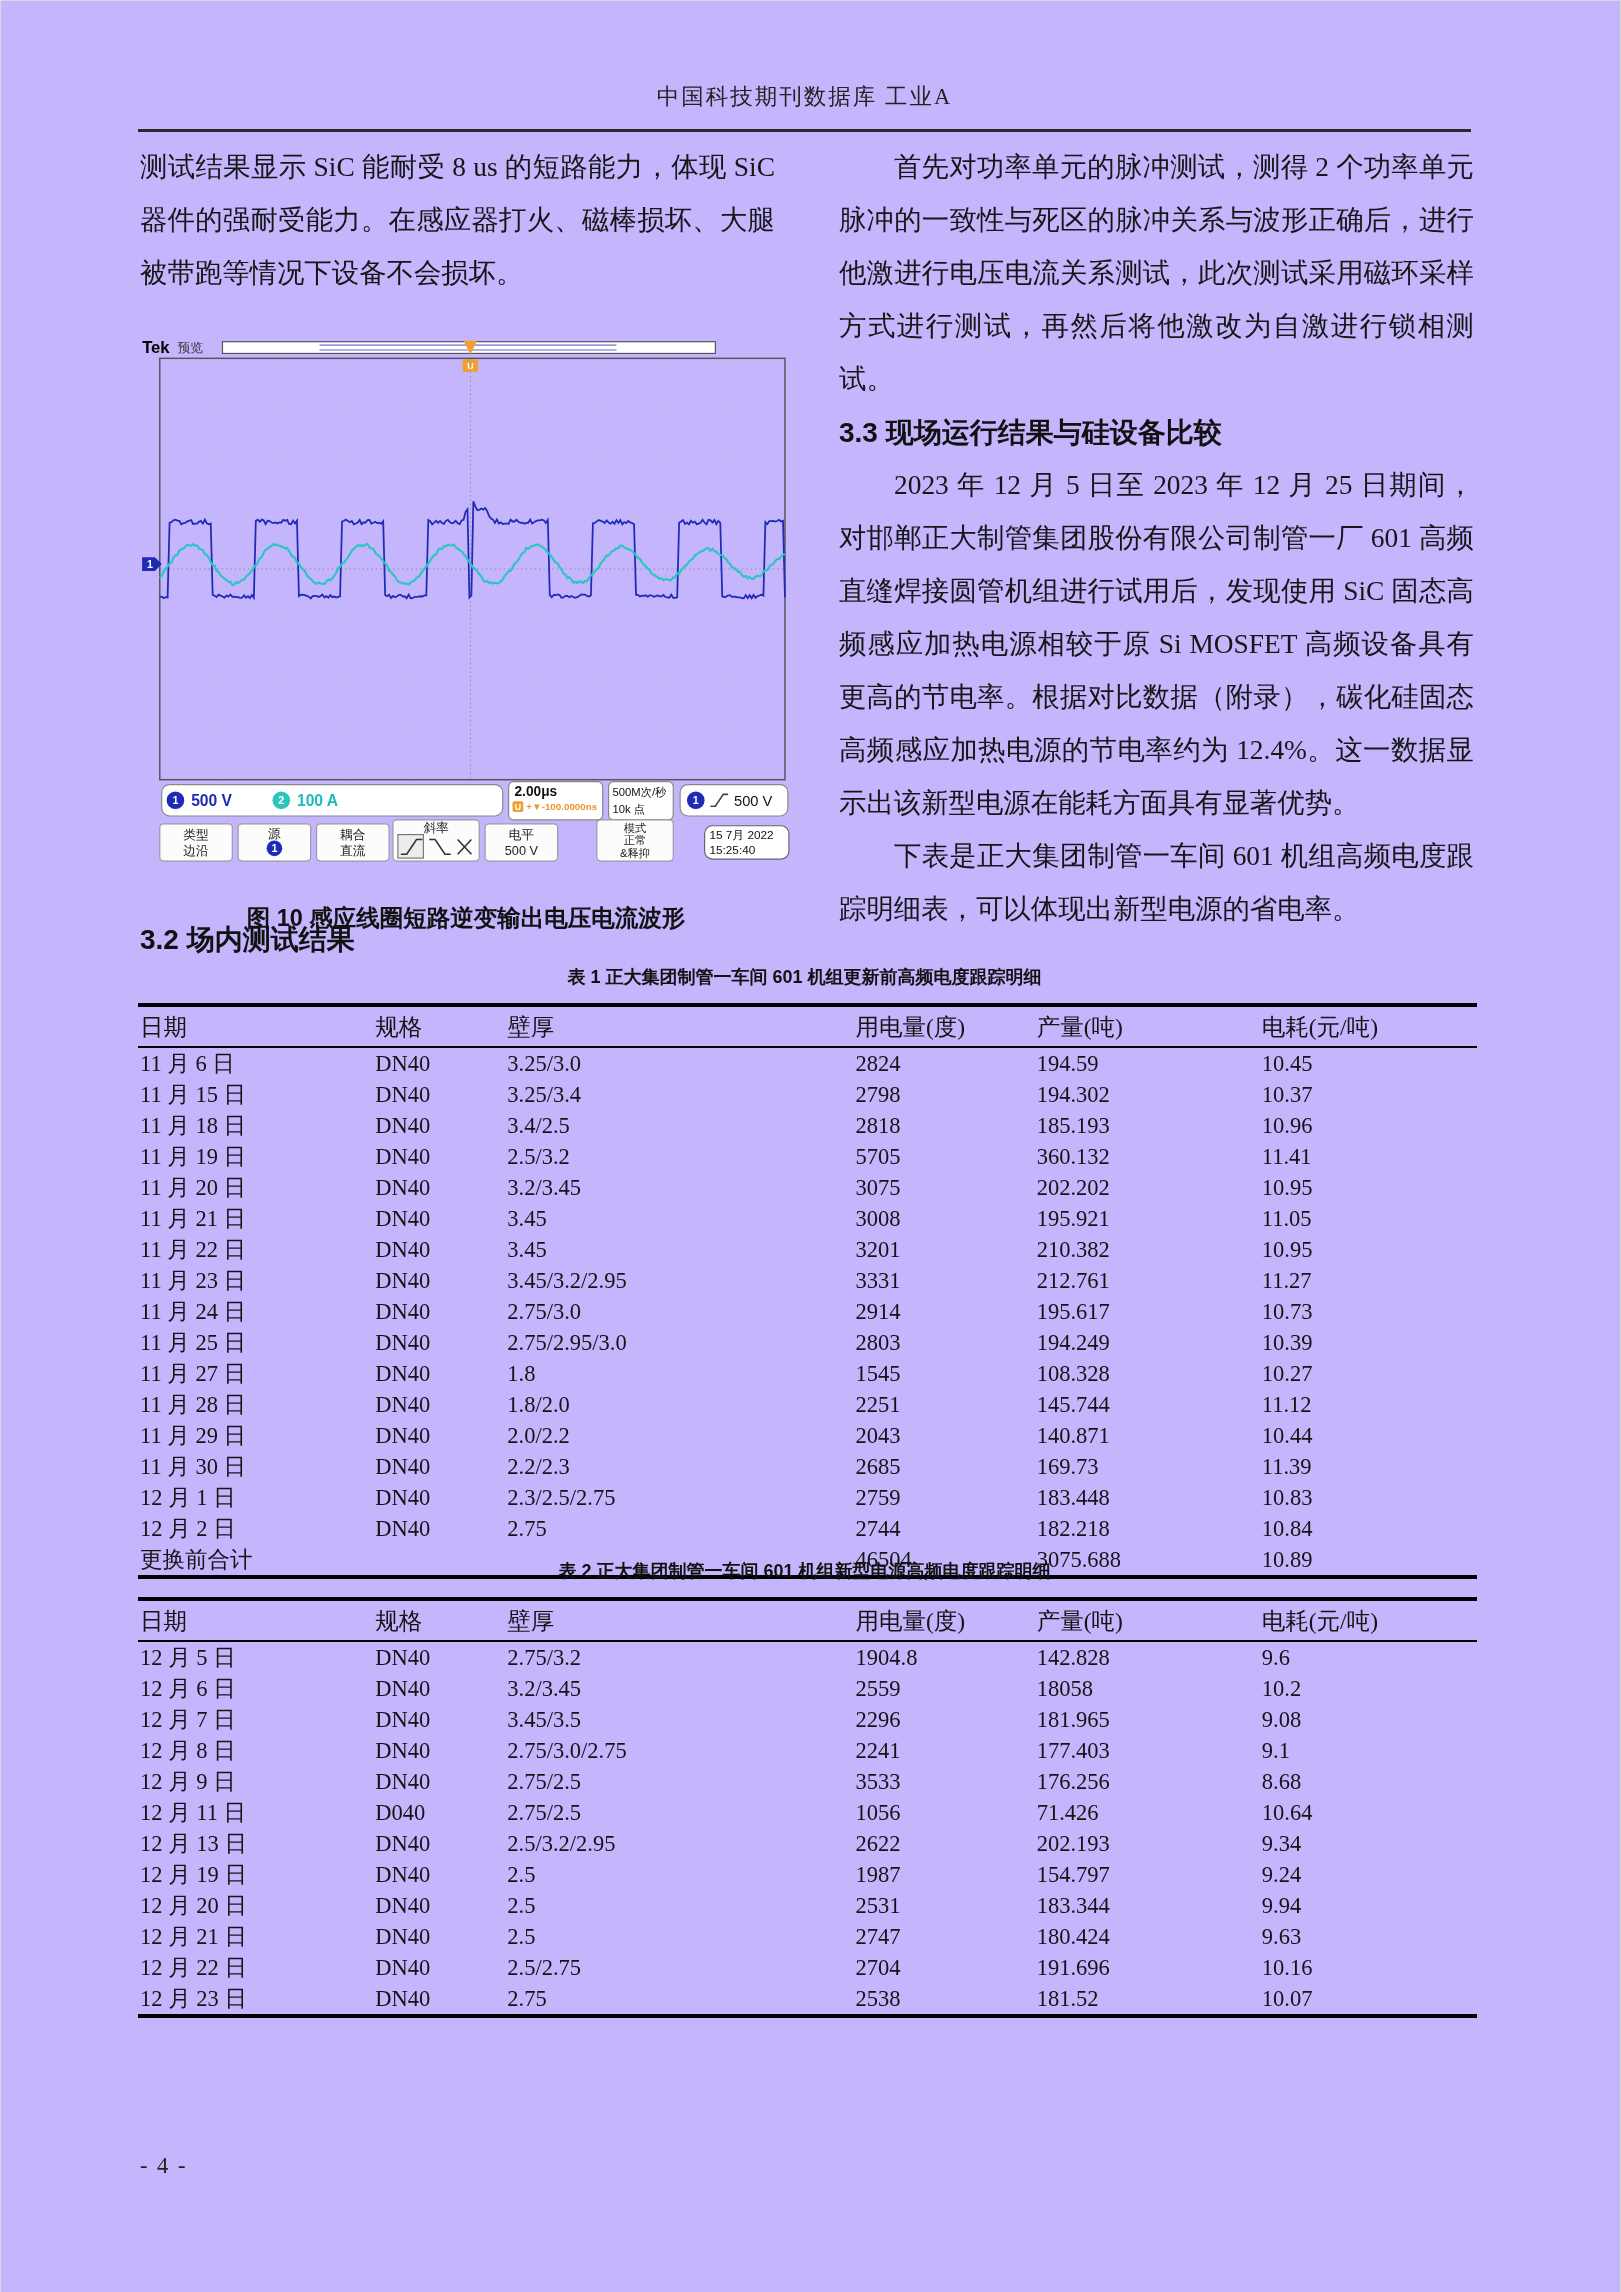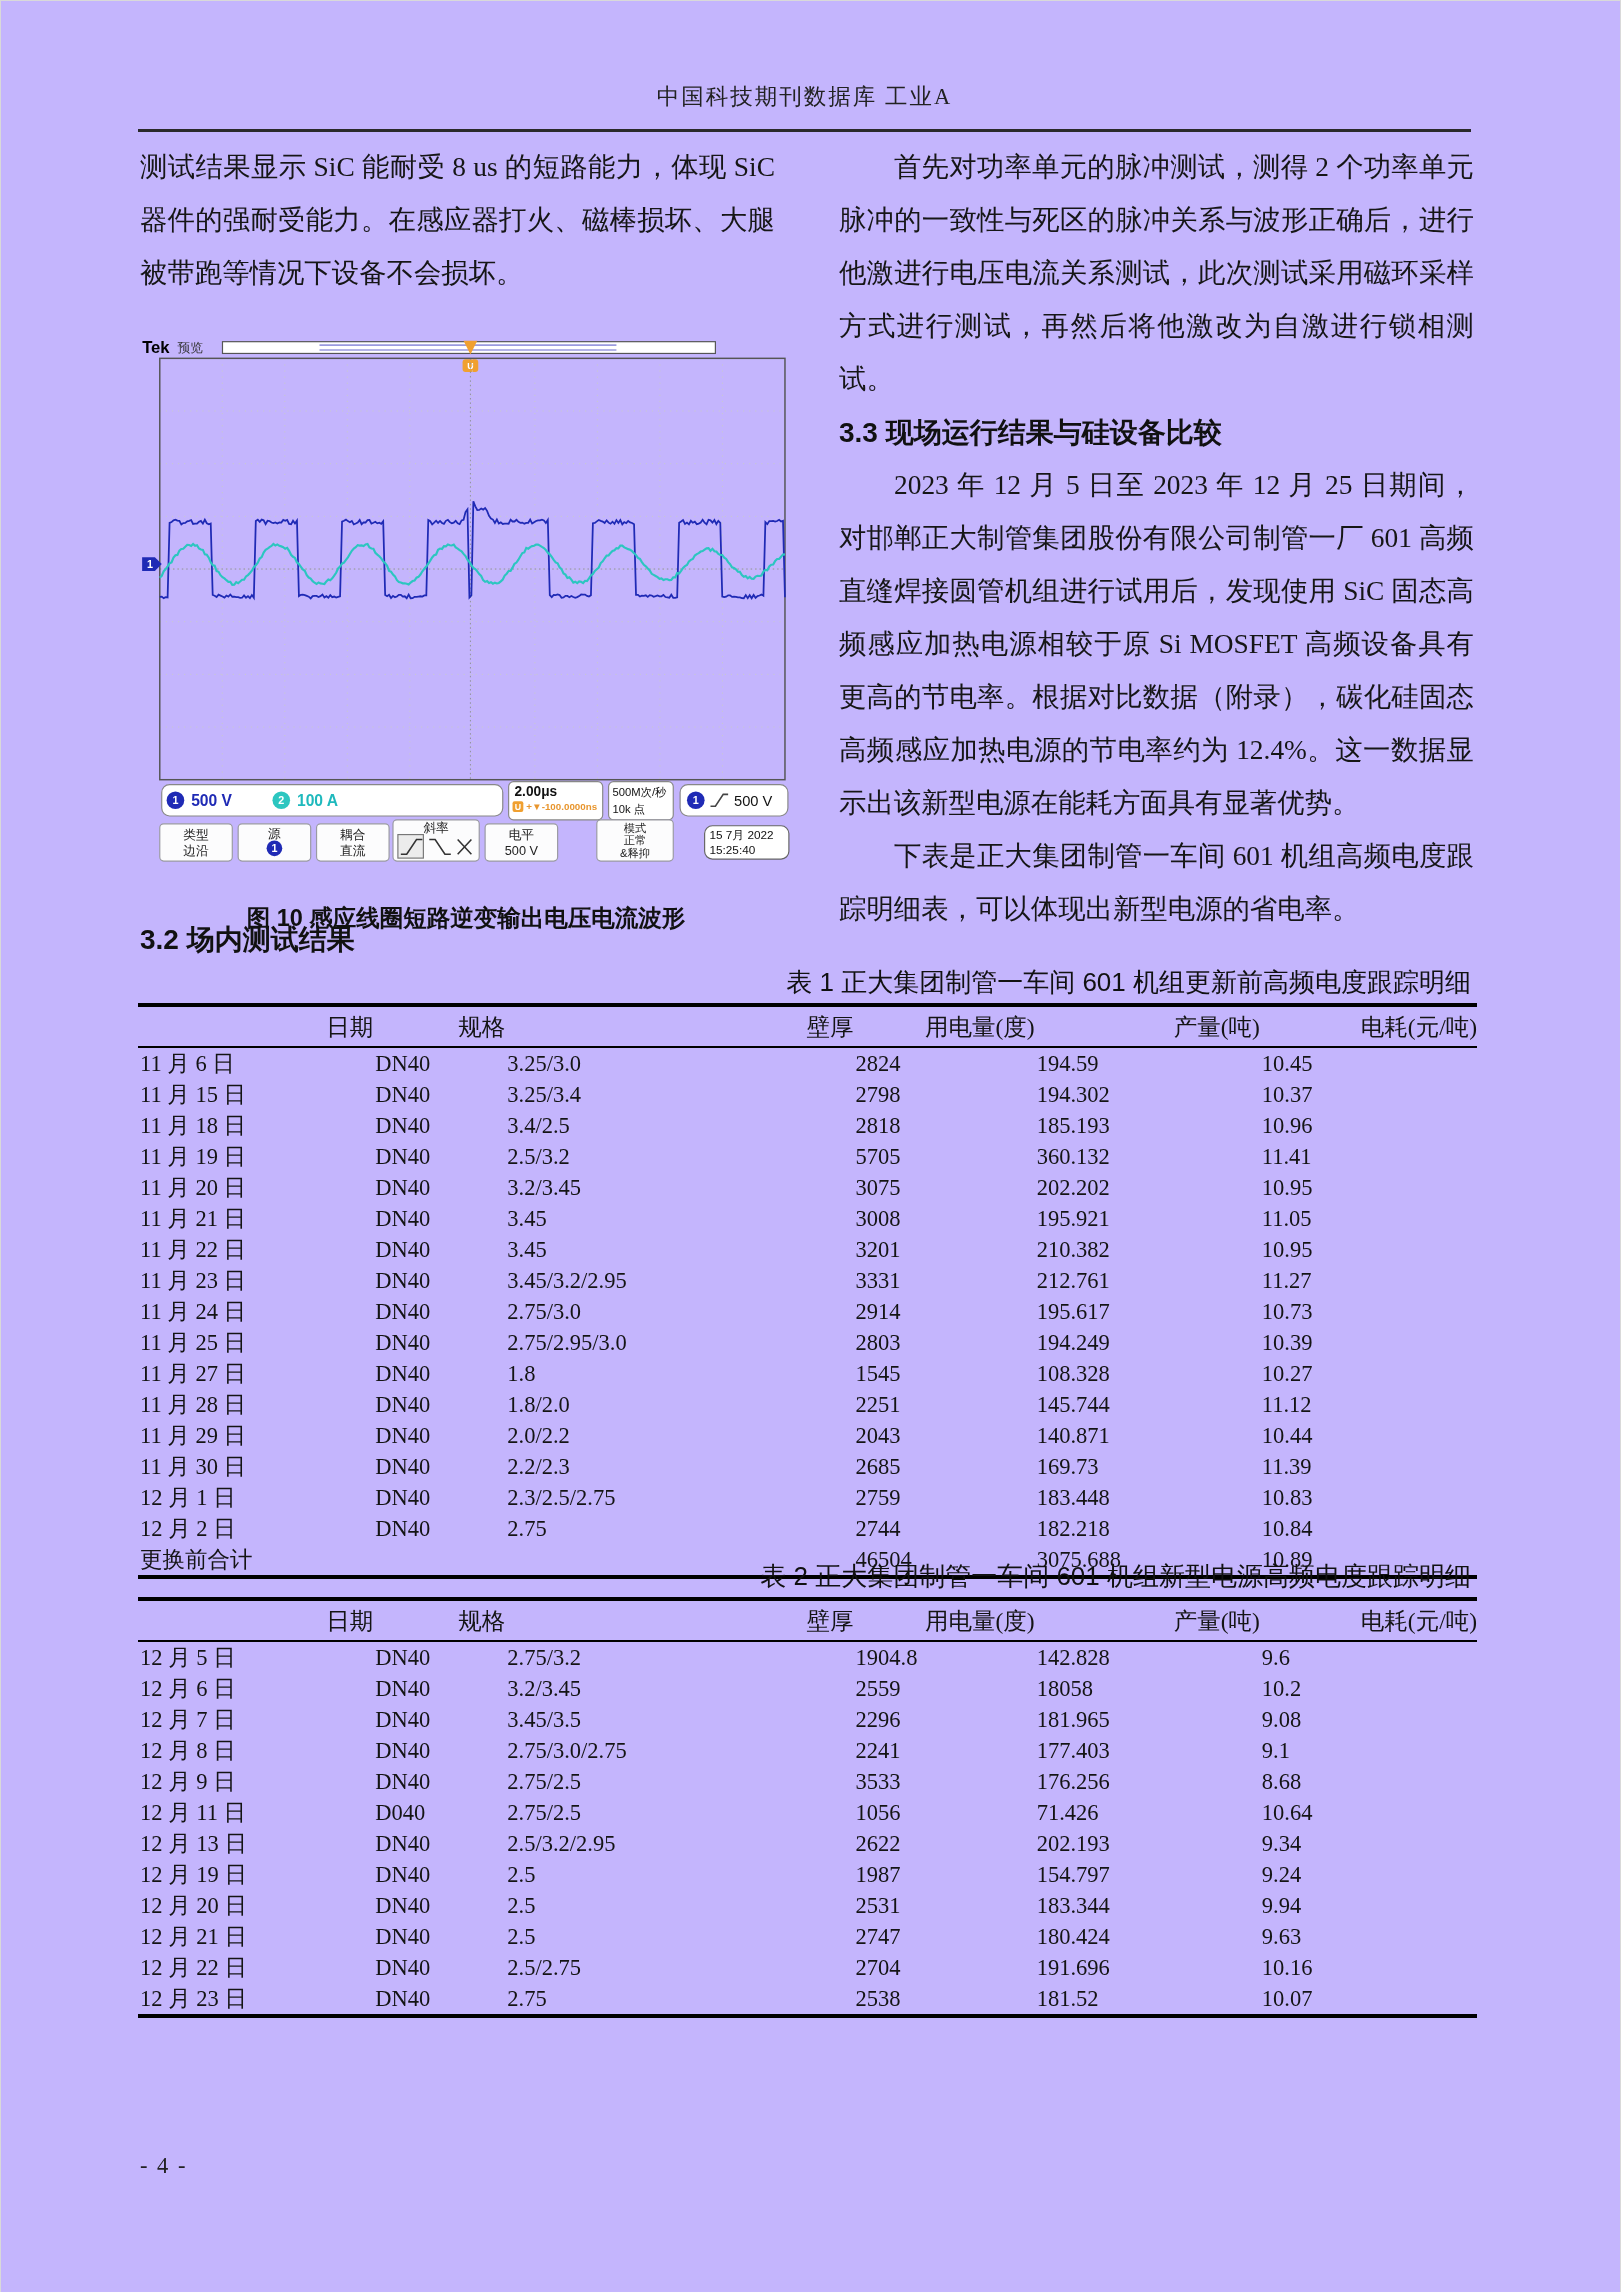--- a/index.html
+++ b/index.html
@@ -26,34 +26,34 @@
     font-weight:bold;font-size:28px;line-height:53px;color:#111;
   }
   .h33{margin:2px 0 0 0;}
   .scope-figure{position:absolute;left:139px;top:325px;margin:0;width:652px;height:537px;}
   .figure-caption{
     position:absolute;left:139px;top:864px;width:652px;text-align:center;
     font-family:"Liberation Sans","DejaVu Sans",sans-serif;font-weight:600;font-size:23.5px;color:#111;margin-top:37px;
   }
   .h32{position:absolute;left:139px;top:912px;}
   .table-title{
-    position:absolute;left:137px;width:1333px;text-align:right;
-    font-family:"Liberation Sans","DejaVu Sans",sans-serif;font-weight:normal;font-size:26px;color:#111;
+    position:absolute;left:137px;width:1333px;text-align:center;
+    font-family:"Liberation Sans","DejaVu Sans",sans-serif;font-weight:bold;font-size:18px;color:#111;
   }
   .title1{top:964px;}
   .title2{top:1558px;}
   table.data-table{
     position:absolute;left:137px;width:1339px;border-collapse:collapse;table-layout:fixed;
     border-top:4.9px solid #000;border-bottom:4.9px solid #000;
   }
   .dt1{top:1002px;}
   .dt2{top:1596px;}
   table.data-table th{
     font-family:"Liberation Serif","DejaVu Serif",serif;font-weight:normal;
-    font-size:23.5px;text-align:right;height:39px;padding:0 0 0 2px;
+    font-size:23.5px;text-align:left;height:39px;padding:0 0 0 2px;
     border-bottom:2px solid #000;vertical-align:middle;
   }
   table.data-table td{
     font-size:22.5px;text-align:left;height:29px;padding:0 0 0 2px;vertical-align:middle;
     white-space:nowrap;overflow:hidden;
   }
   .dt2 td{height:30px;}
   .page-number{position:absolute;left:139px;top:2152px;font-size:22.5px;letter-spacing:2px;color:#222;}
   
   .svgtxt{font-family:"Liberation Sans","DejaVu Sans",sans-serif;}

